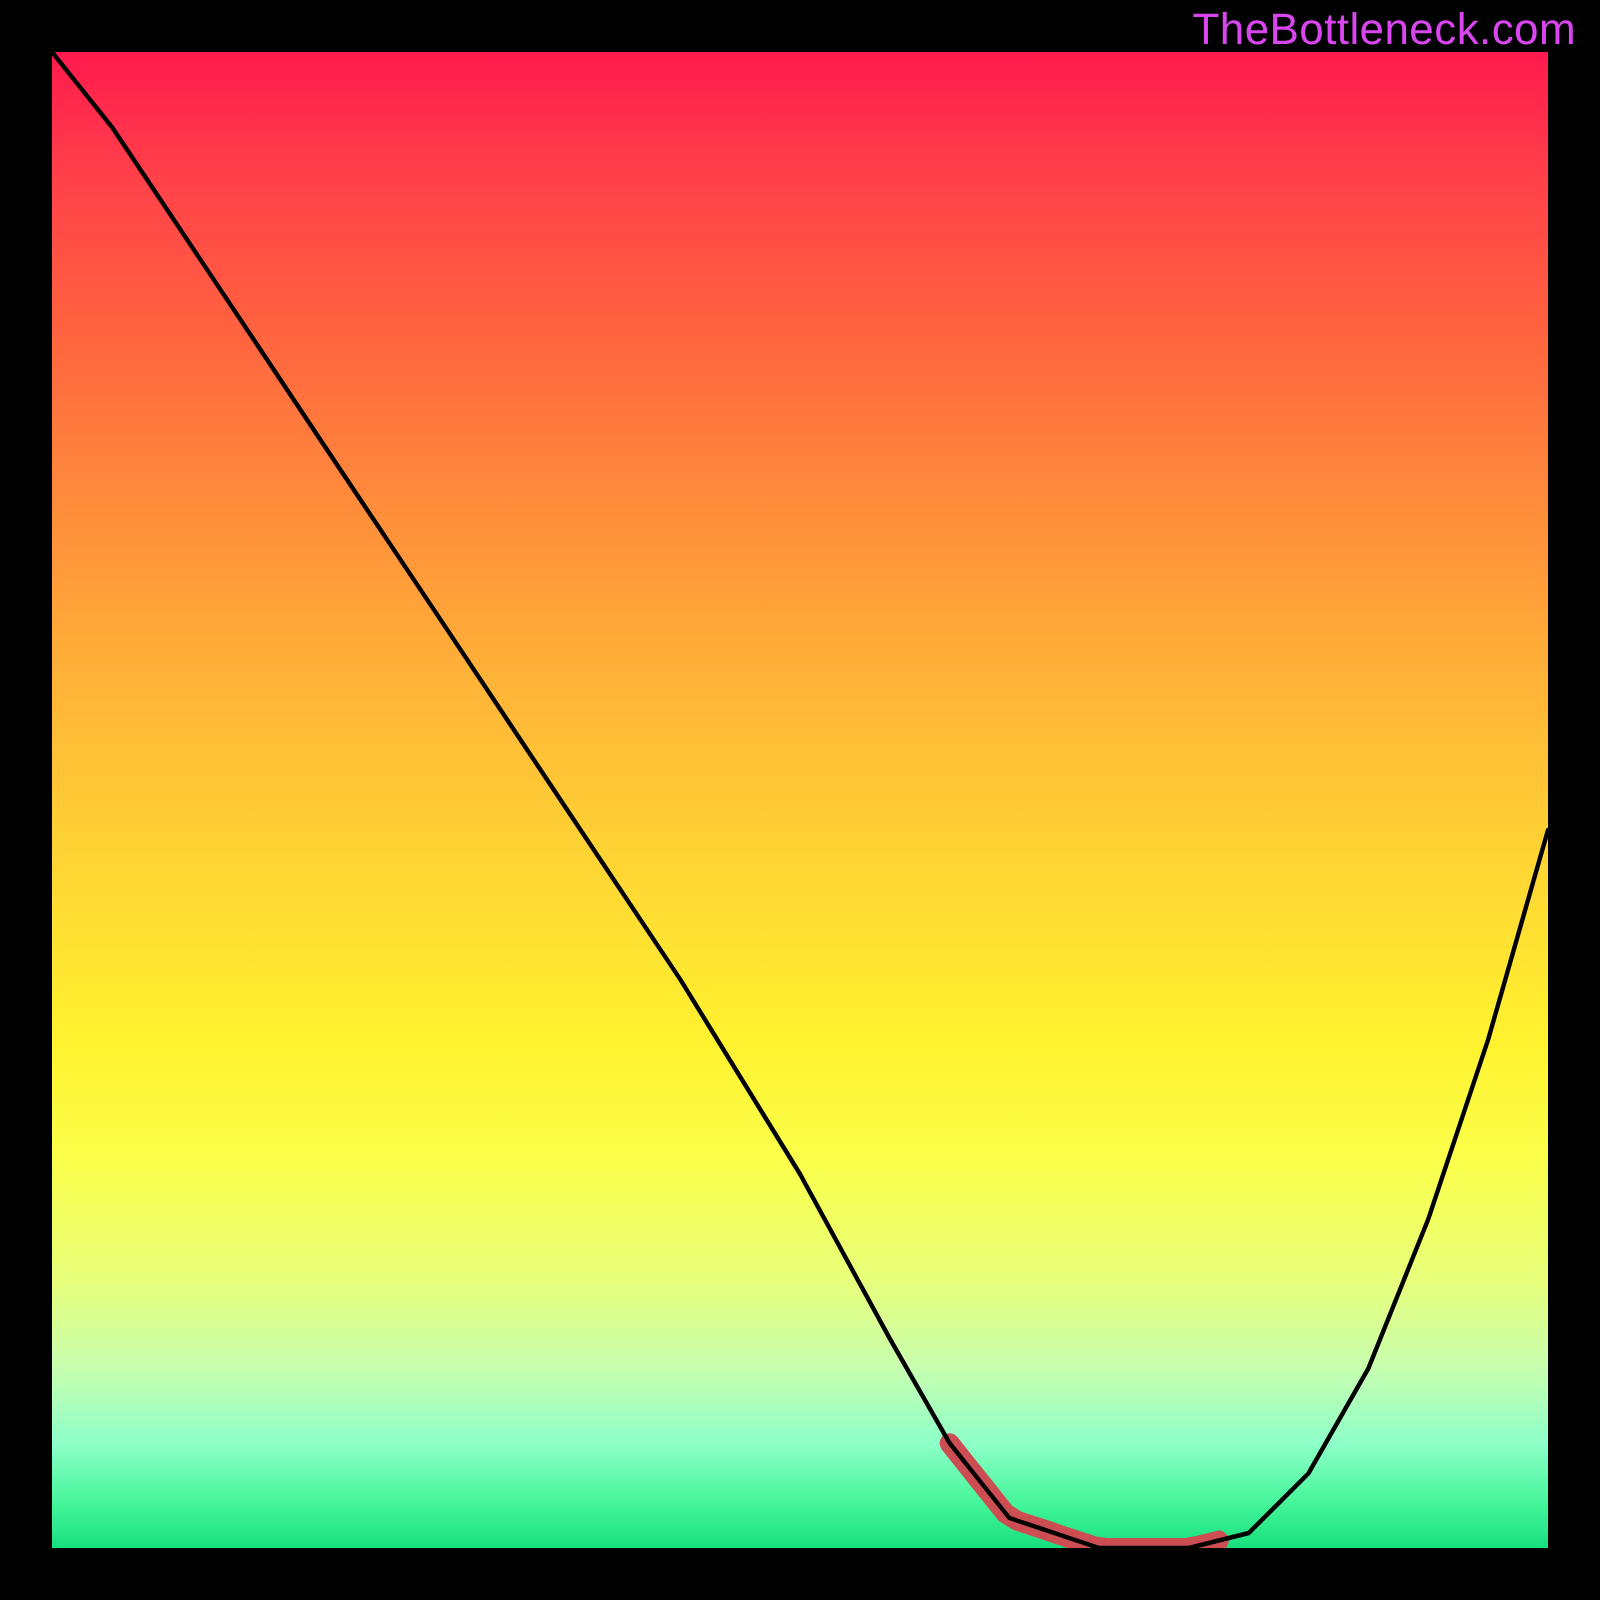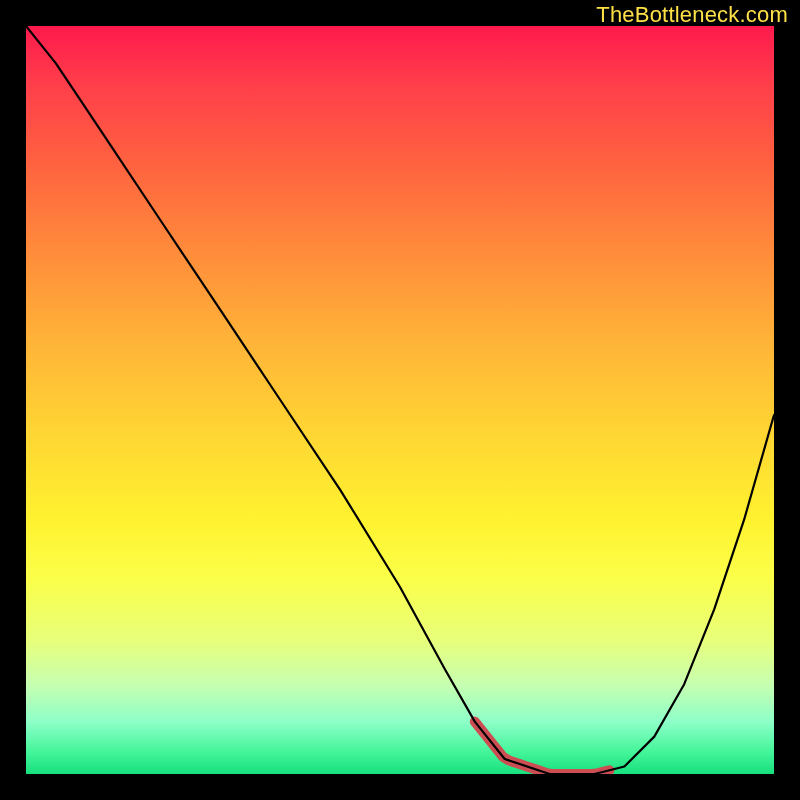--- a/index.html
+++ b/index.html
@@ -37,21 +37,21 @@
       #e8ff7a 82%,
       #c7ffb0 88%,
       #8effc8 93%,
       #45f59a 97%,
       #17e07e 100%);
   }
   .attribution {
     position: absolute;
     top: 2px;
     right: 12px;
-    color: #fde047;
+    color: #d946ef;
     font-size: 22px;
     font-weight: 500;
     letter-spacing: 0.2px;
   }
   svg.curves {
     position: absolute;
     left: 0;
     top: 0;
     width: 748px;
     height: 748px;

